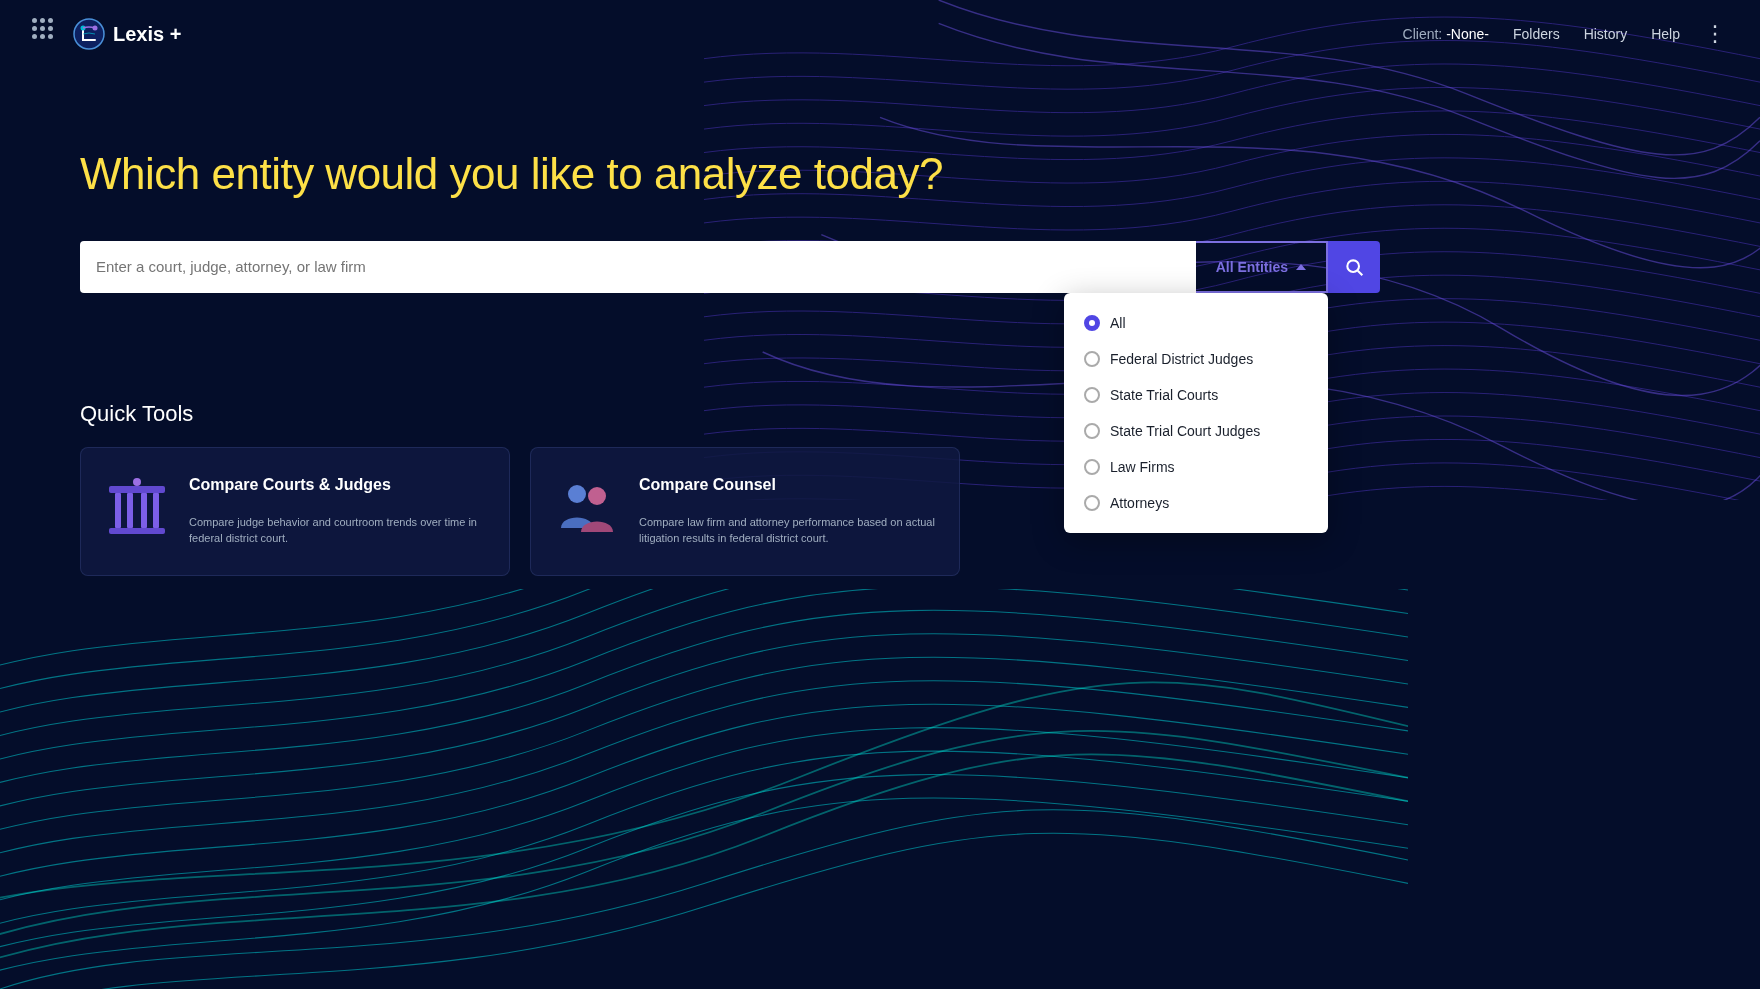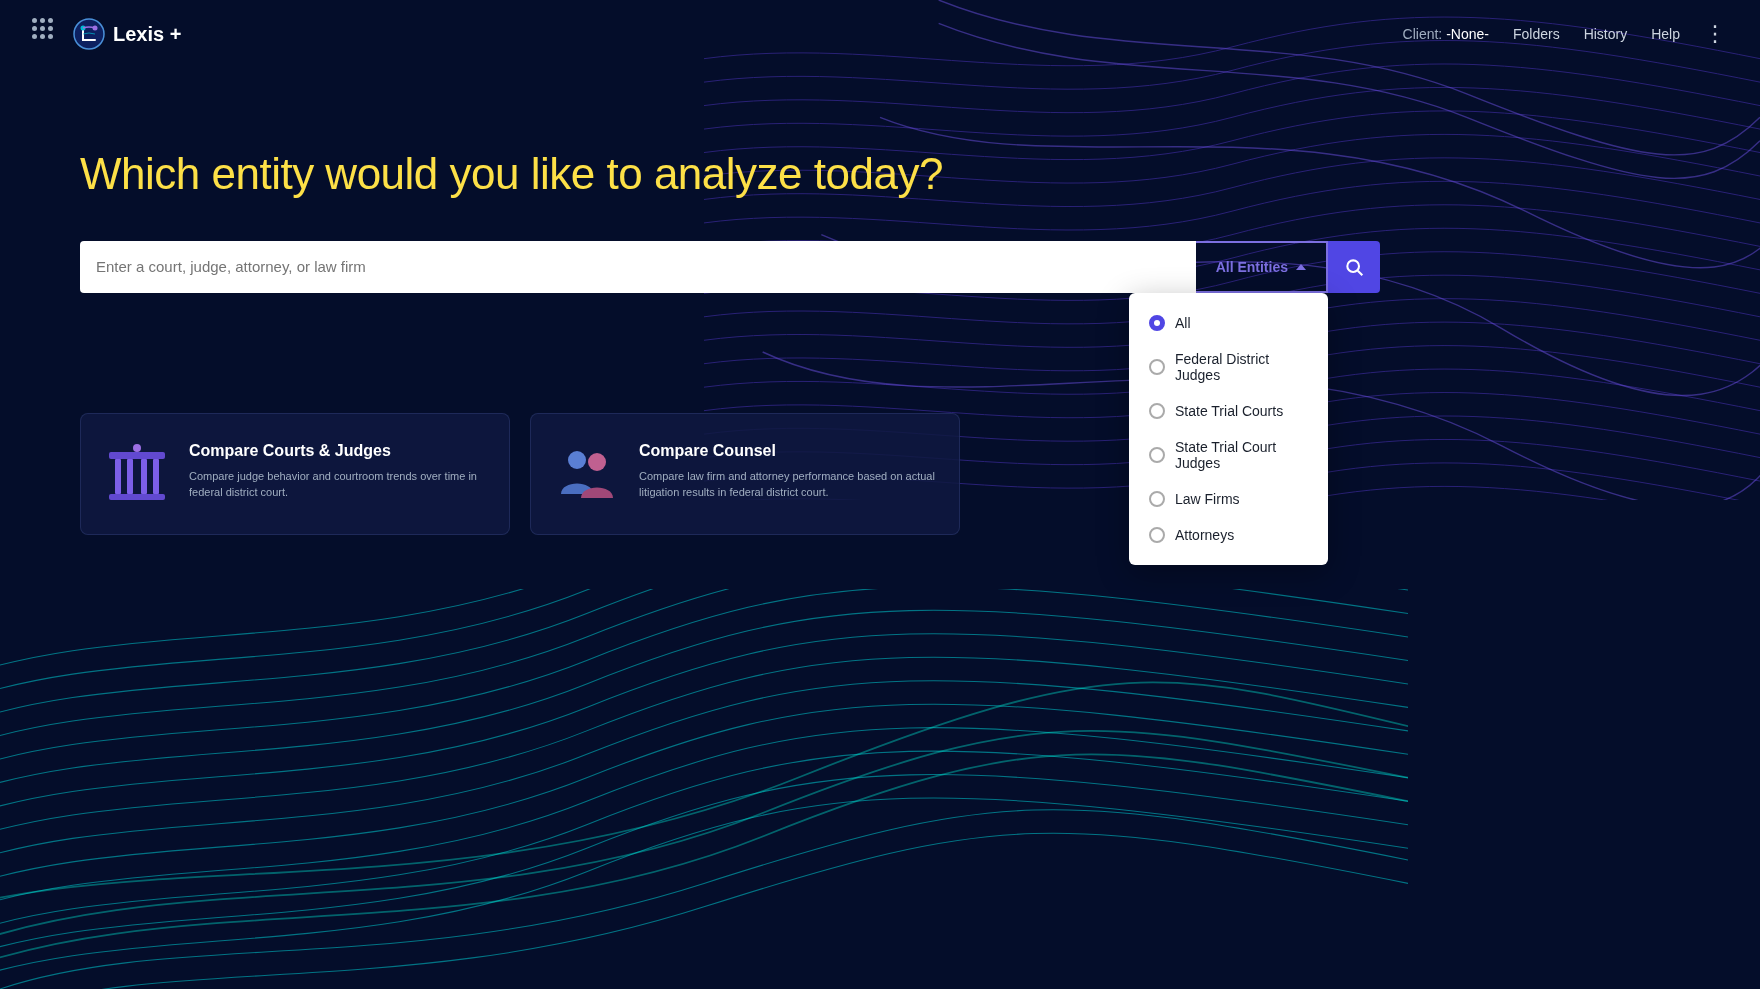--- a/index.html
+++ b/index.html
@@ -107,21 +107,21 @@
       line-height: 1.2;
     }
 
     
     .search-container {
       display: flex;
       align-items: center;
       width: 100%;
       max-width: 1300px;
       position: relative;
-      margin-bottom: 60px;
+      margin-bottom: 48px;
     }
 
     .search-input-wrapper {
       flex: 1;
       background: #ffffff;
       border-radius: 4px 0 0 4px;
       display: flex;
       align-items: center;
       height: 52px;
       padding: 0 16px;
@@ -180,21 +180,21 @@
       fill: none;
       stroke: #ffffff;
       stroke-width: 2.5;
     }
 
     
     .dropdown-overlay {
       position: absolute;
       top: 100%;
       right: 52px;
-      width: 199px;
+      width: 264px;
       background: #ffffff;
       border-radius: 6px;
       box-shadow: 0 8px 32px rgba(0,0,0,0.3);
       z-index: 100;
       padding: 12px 0;
     }
 
     .dropdown-item {
       display: flex;
       align-items: center;
@@ -264,21 +264,21 @@
     .tool-icon {
       width: 64px;
       height: 64px;
       flex-shrink: 0;
     }
 
     .tool-info h3 {
       font-size: 16px;
       font-weight: 700;
       color: #ffffff;
-      margin-bottom: 8px;
+      margin-bottom: 20px;
     }
 
     .tool-info p {
       font-size: 11px;
       color: #a0aec0;
       line-height: 1.5;
     }
 
     
     .wave-top-right {
@@ -454,20 +454,21 @@
         </div>
         <div class="dropdown-item">
           <div class="radio-circle"></div>
           <span>Attorneys</span>
         </div>
       </div>
   </div>
 </div>
 
 <div class="quick-tools-section">
+  <h2 class="quick-tools-title">Quick Tools</h2>
   <div class="quick-tools-grid">
 
     <div class="tool-card">
 
       <svg class="tool-icon" viewBox="0 0 64 64" xmlns="http://www.w3.org/2000/svg">
         <rect x="4" y="52" width="56" height="6" rx="2" fill="#6a4fe0" opacity="0.9"></rect>
         <rect x="4" y="10" width="56" height="7" rx="2" fill="#6a4fe0" opacity="0.9"></rect>
         <circle cx="32" cy="6" r="4" fill="#9c6fe4"></circle>
         <rect x="10" y="17" width="6" height="35" rx="1" fill="#7c5fe8"></rect>
         <rect x="22" y="17" width="6" height="35" rx="1" fill="#7c5fe8"></rect>

